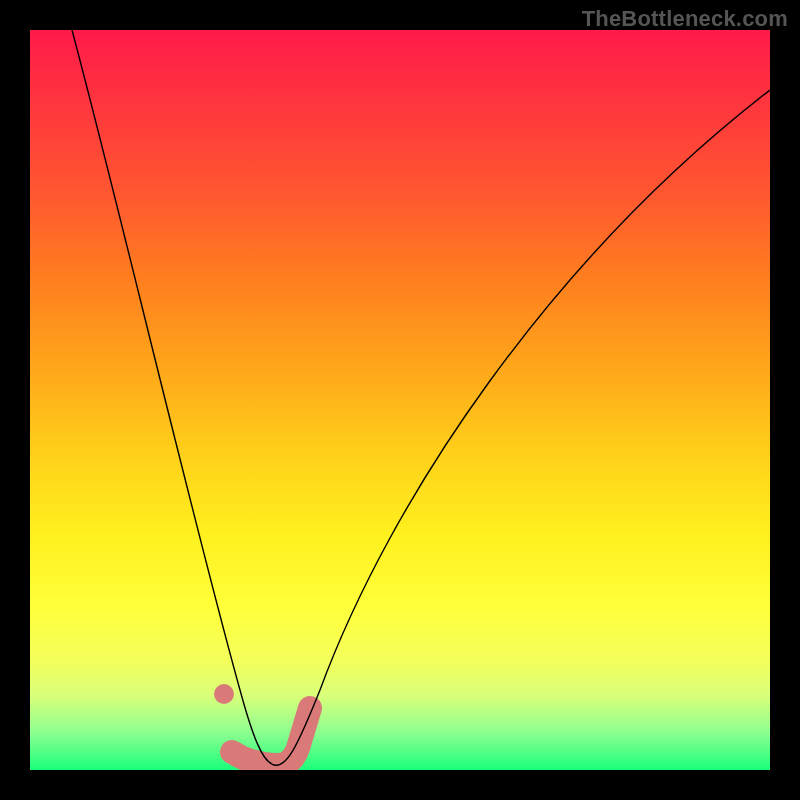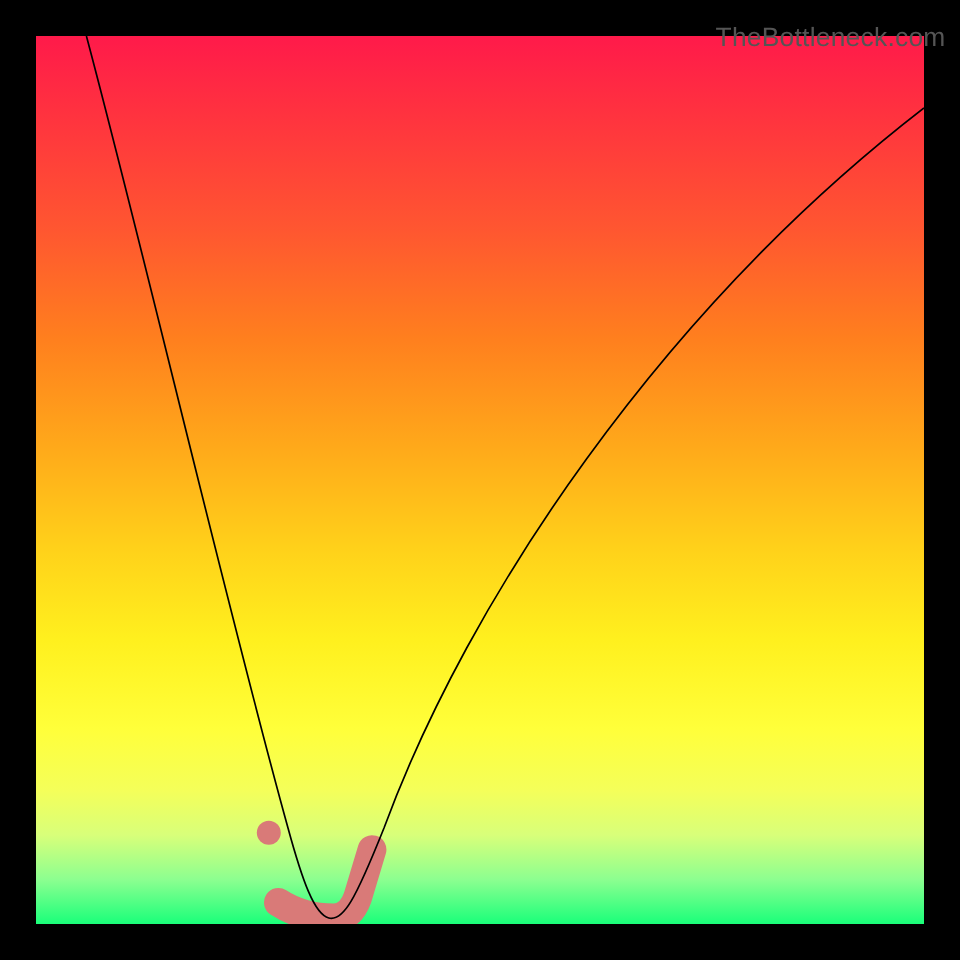--- a/index.html
+++ b/index.html
@@ -34,25 +34,25 @@
       #fff01e 68%,
       #ffff3a 78%,
       #f4ff5a 85%,
       #d8ff7a 90%,
       #8cff90 95%,
       #1aff7a 100%
     );
   }
   .watermark {
     position: absolute;
-    top: 18px;
+    top: 6px;
     right: 12px;
     color: #555;
     font-size: 22px;
-    font-weight: 400;
+    font-weight: 700;
     letter-spacing: 0.2px;
     user-select: none;
   }
   svg.curves {
     position: absolute;
     left: 0; top: 0;
   }
 </style>
 </head>
 <body>

